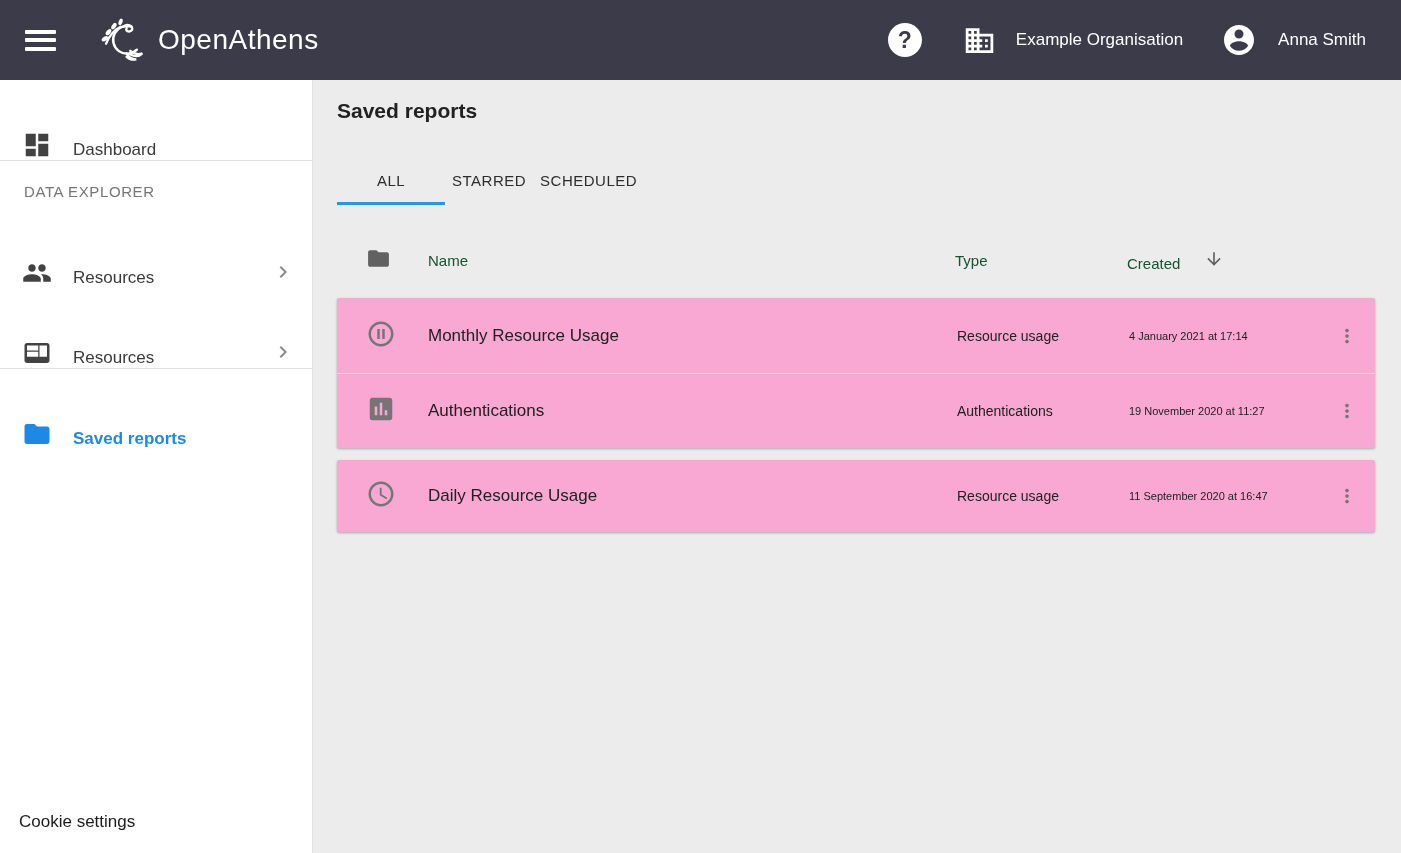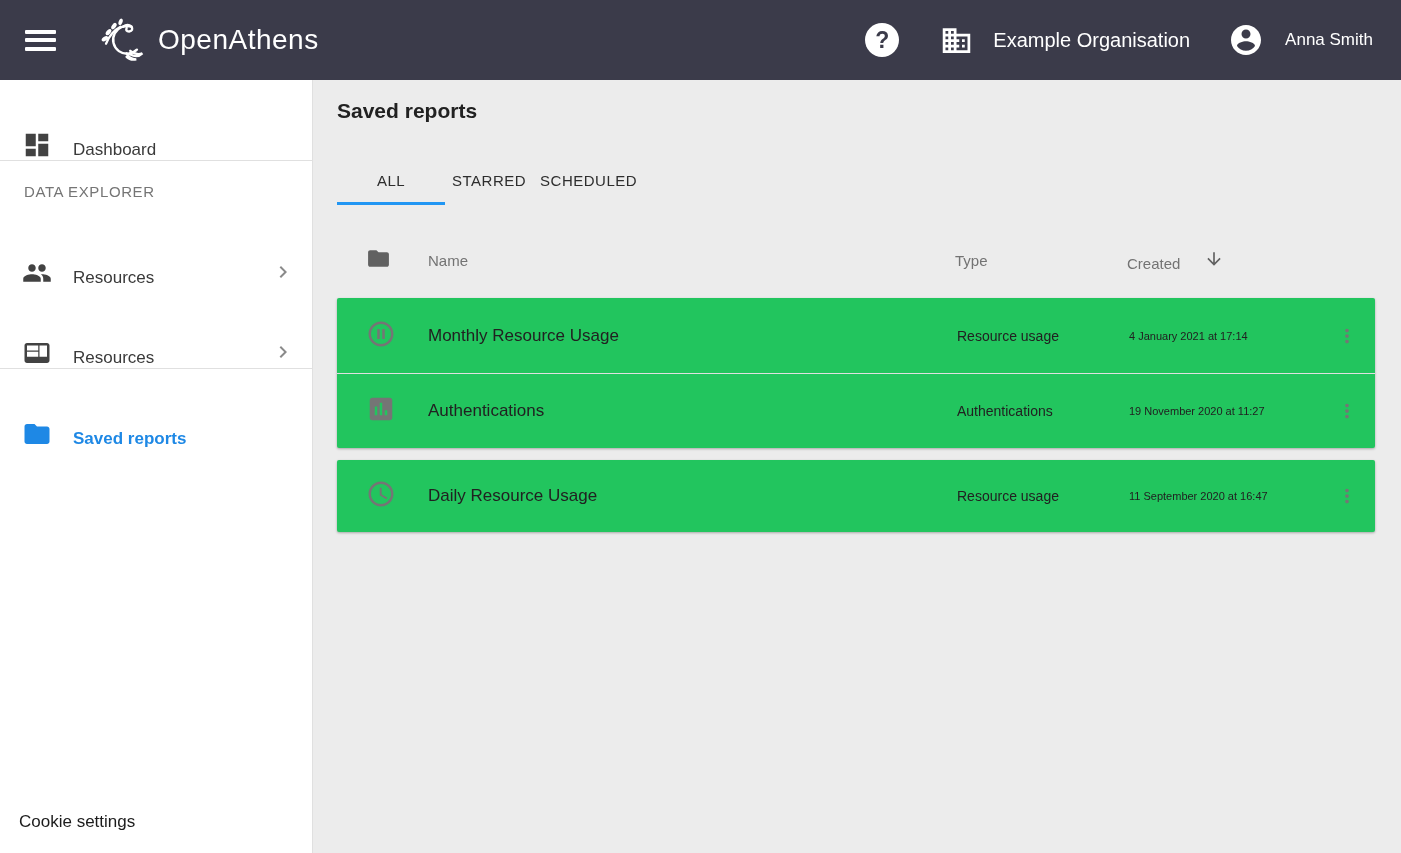--- a/index.html
+++ b/index.html
@@ -1,31 +1,31 @@
 <!DOCTYPE html>
 <html><head>
 <meta charset="utf-8">
 <style>
   * { margin:0; padding:0; box-sizing:border-box; }
   html,body { width:1401px; height:853px; font-family:"Liberation Sans", sans-serif; background:#ececec; overflow:hidden; }
   .app { width:1401px; height:853px; display:flex; flex-direction:column; }
 
   
-  .appbar { height:80px; flex:0 0 80px; background:#3b3b4a; display:flex; align-items:center; padding:0 28px 0 25px; color:#fff; }
+  .appbar { height:80px; flex:0 0 80px; background:#3b3b4a; display:flex; align-items:center; padding:0 35px 0 25px; color:#fff; }
   .hamburger { width:31px; height:21px; display:flex; flex-direction:column; justify-content:space-between; cursor:pointer; margin-right:38px; }
   .hamburger span { display:block; height:4px; background:#fff; border-radius:1px; }
   .brand { display:flex; align-items:center; cursor:pointer; }
   .brand svg { width:58px; height:58px; margin-right:6px; }
   .brand-name { font-size:28px; font-weight:400; letter-spacing:.5px; color:#fff; }
   .appbar-spacer { flex:1; }
   .help-btn { width:34px; height:34px; border-radius:50%; background:#fff; color:#3b3b4a;
               display:flex; align-items:center; justify-content:center; font-size:23px; font-weight:700; cursor:pointer; }
   .org-chip { display:flex; align-items:center; margin-left:41px; cursor:pointer; }
   .org-chip svg { width:33px; height:33px; fill:#fff; }
-  .org-label { font-size:20px; margin-left:20px; }
+  .org-label { font-size:17px; margin-left:20px; }
   .user-chip { display:flex; align-items:center; margin-left:38px; cursor:pointer; }
   .user-chip svg { width:36px; height:36px; fill:#fff; }
   .user-label { font-size:17px; margin-left:21px; }
 
   
   .body { flex:1; display:flex; min-height:0; }
 
   
   .sidebar { width:313px; flex:0 0 313px; background:#fff; position:relative;
              box-shadow: inset -1px 0 0 #e0e0e0; }
@@ -48,26 +48,26 @@
   .tabs { margin-top:36px; display:flex; }
   .tab { height:46px; display:flex; align-items:center; justify-content:center;
          font-size:15px; letter-spacing:.5px; color:#2d2d2d; cursor:pointer;
          border-bottom:3px solid transparent; }
   .tab.all { width:108px; }
   .tab.pad { padding:0 7px; }
   .tab.active { border-bottom-color:#2196f3; }
 
   .grid-cols { display:grid; grid-template-columns:62px 1fr 172px 198px 48px; align-items:center; padding-left:29px; }
 
-  .thead { margin-top:30px; height:50px; color:#737373; font-size:15px; padding-right:2px; }
+  .thead { margin-top:30px; height:50px; color:#14532d; font-size:15px; padding-right:2px; }
   .thead .ic svg { width:25px; height:25px; fill:#616161; }
   .thead .created { display:flex; align-items:flex-end; }
   .thead .sort-arrow svg { width:20px; height:20px; fill:#616161; margin-left:24px; }
 
-  .card { background:#22c55e; border-radius:2px; box-shadow:0 1px 3px rgba(0,0,0,.18), 0 1px 2px rgba(0,0,0,.12); }
+  .card { background:#f9a8d4; border-radius:2px; box-shadow:0 1px 3px rgba(0,0,0,.18), 0 1px 2px rgba(0,0,0,.12); }
   .card.first { margin-top:13px; }
   .card.second { margin-top:12px; }
   .trow { height:75px; cursor:pointer; }
   .trow.short { height:72px; }
   .trow + .trow { border-top:1px solid #e0e0e0; }
   .trow .ic svg { width:30px; height:30px; fill:#757575; }
   .trow .name { font-size:17px; color:#212121; }
   .trow .type { font-size:14px; color:#212121; }
   .trow .created { font-size:11px; color:#212121; }
   .kebab { width:40px; height:40px; display:flex; align-items:center; justify-content:center; cursor:pointer; border-radius:50%; }

